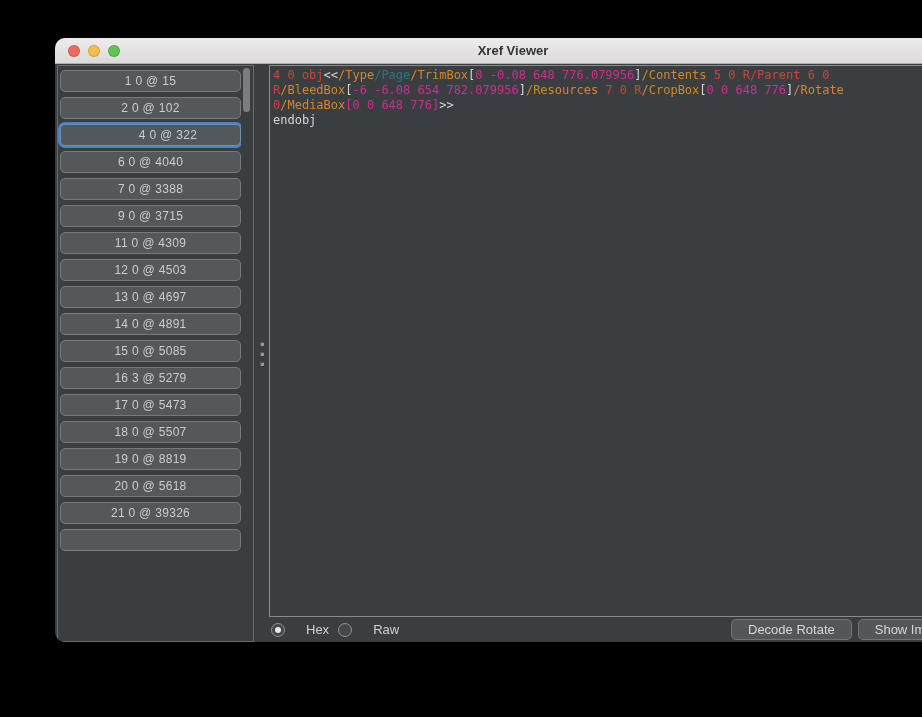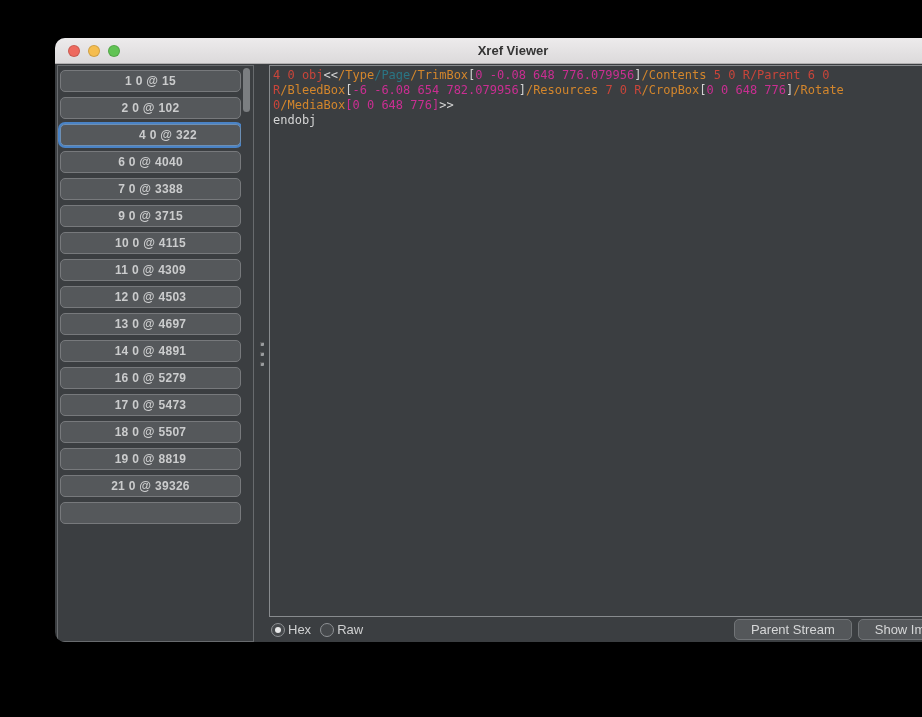--- a/index.html
+++ b/index.html
@@ -20,21 +20,21 @@
   .tl { width: 12px; height: 12px; border-radius: 50%; border: 1px solid rgba(0,0,0,0.15); }
   .title { font-size: 13px; font-weight: bold; color: #343434; }
 
   .content { position: absolute; top: 27px; left: 0; right: 0; bottom: 0; }
 
   
   .sidebar-frame { position: absolute; left: 2px; top: 0; width: 197px; bottom: 0;
                    border: 1px solid #686b6e; background: #3b3e41;
                    display: flex; overflow: hidden; }
   .sidebar-items { display: flex; flex-direction: column; gap: 5px;
-                   padding: 4px 0 0 2px; width: 183px; overflow: hidden; font-weight: bold; }
+                   padding: 4px 0 0 2px; width: 183px; overflow: hidden; }
   .obj-btn { height: 22px; min-height: 22px; width: 181px;
              border: 1px solid #77797c; border-radius: 5px; background: #55585b;
              color: #cbcccd; font-size: 12px; letter-spacing: 0.3px;
              display: flex; align-items: center; justify-content: center; }
   .obj-btn.selected { border-color: #6d8fb4; box-shadow: 0 0 0 2px #4a83c6; padding-left: 35px; }
   .scrollbar { width: 12px; position: relative; margin-left: 0; }
   .scroll-thumb { position: absolute; top: 2px; left: 2px; width: 7px; height: 44px;
                   border-radius: 4px; background: #7b7e81; }
 
   
@@ -50,21 +50,21 @@
               border: 1px solid #888b8e; background: #3b3e41;
               padding: 2px 3px; overflow: hidden;
               font-family: "DejaVu Sans Mono", monospace; font-size: 12px;
               line-height: 15px; white-space: pre; }
   .code-line { white-space: pre; }
 
   
   .footer { position: absolute; left: 0; right: 0; bottom: 0; height: 25px;
             display: flex; align-items: center; padding: 0 2px;
             color: #cfd0d1; font-size: 13px; }
-  .radio { display: flex; align-items: center; gap: 3px; margin-right: 9px; }
+  .radio { display: flex; align-items: center; gap: 21px; margin-right: 9px; }
   .radio-circle { width: 14px; height: 14px; border-radius: 50%;
                   border: 1px solid #8e9194; background: #45484b;
                   display: flex; align-items: center; justify-content: center; }
   .radio.selected .radio-circle::after { content: ""; width: 6px; height: 6px;
                   border-radius: 50%; background: #e9e9e9; display: block; }
   .footer-spacer { flex: 1; }
   .footer-btn { height: 21px; padding: 0 16px; margin-left: 6px;
                 border: 1px solid #717477; border-radius: 5px; background: #54575a;
                 color: #d6d7d8; font-size: 13px; font-family: "Liberation Sans", sans-serif;
                 display: flex; align-items: center; }
@@ -86,29 +86,30 @@
   <div class="content">
 
     <div class="sidebar-frame">
       <div class="sidebar-items" id="sidebar-items">
           <div class="obj-btn">1 0 @ 15</div>
           <div class="obj-btn">2 0 @ 102</div>
           <div class="obj-btn selected">4 0 @ 322</div>
           <div class="obj-btn">6 0 @ 4040</div>
           <div class="obj-btn">7 0 @ 3388</div>
           <div class="obj-btn">9 0 @ 3715</div>
-          <div class="obj-btn">10 0 @ 4115</div>
           <div class="obj-btn">11 0 @ 4309</div>
           <div class="obj-btn">12 0 @ 4503</div>
           <div class="obj-btn">13 0 @ 4697</div>
           <div class="obj-btn">14 0 @ 4891</div>
-          <div class="obj-btn">16 0 @ 5279</div>
+          <div class="obj-btn">15 0 @ 5085</div>
+          <div class="obj-btn">16 3 @ 5279</div>
           <div class="obj-btn">17 0 @ 5473</div>
           <div class="obj-btn">18 0 @ 5507</div>
           <div class="obj-btn">19 0 @ 8819</div>
+          <div class="obj-btn">20 0 @ 5618</div>
           <div class="obj-btn">21 0 @ 39326</div>
           <div class="obj-btn"></div>
         </div>
       <div class="scrollbar">
         <div class="scroll-thumb"></div>
       </div>
     </div>
 
     <div class="sash">
       <span class="grip-dot"></span>
@@ -121,19 +122,19 @@
       <div class="footer">
         <div class="radio selected">
           <span class="radio-circle"></span>
           <span>Hex</span>
         </div>
         <div class="radio">
           <span class="radio-circle"></span>
           <span>Raw</span>
         </div>
         <div class="footer-spacer"></div>
-        <div class="footer-btn">Parent Stream</div>
+        <div class="footer-btn">Decode Rotate</div>
         <div class="footer-btn">Show Image</div>
       </div>
     </div>
 
   </div>
 </div>
 
 </body></html>

